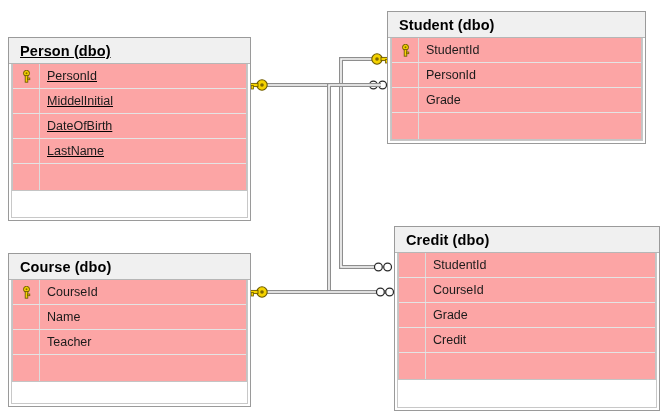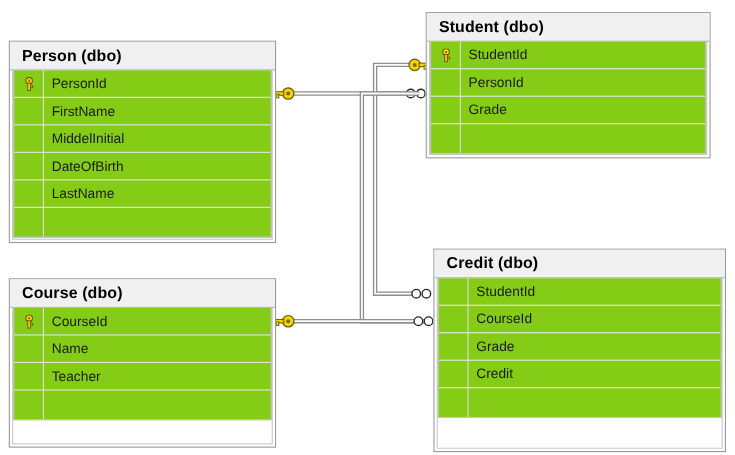--- a/index.html
+++ b/index.html
@@ -63,21 +63,21 @@
   .table-title {
     font-size: 14.5px;
     font-weight: bold;
     color: #000000;
     letter-spacing: 0.1px;
     white-space: nowrap;
   }
 
   .rows {
     position: relative;
-    background: #84cc16;
+    background: #fca5a5;
     z-index: 1;
     margin: 0 3px 3px 3px;
     border: 1px solid #c4c4c4;
     border-top: none;
   }
 
   .col-rule {
     position: absolute;
     top: 0;
     bottom: 0;
@@ -113,21 +113,21 @@
     font-size: 12.5px;
     color: #1b1b1b;
     padding-left: 8px;
     white-space: nowrap;
   }
 
   
   .key-v { display: block; }
 
   
-  #tbl-person  { left: 8px;   top: 37px;  width: 243px; height: 184px; }
+  #tbl-person  { left: 8px;   top: 37px;  width: 243px; height: 184px; text-decoration: underline; }
   #tbl-course  { left: 8px;   top: 253px; width: 243px; height: 154px; }
   #tbl-student { left: 387px; top: 11px;  width: 259px; height: 133px; }
   #tbl-credit  { left: 394px; top: 226px; width: 266px; height: 185px; }
 </style>
 </head>
 <body>
 
 <div id="canvas">
 
   <svg id="links" viewBox="0 0 668 414" width="668" height="414">
@@ -195,24 +195,20 @@
           <svg class="key-v" width="11" height="13" viewBox="0 0 11 13">
             <circle cx="5.5" cy="3.3" r="3" fill="#f5d300" stroke="#6b5900" stroke-width="1"></circle>
             <circle cx="5.5" cy="3.3" r="1" fill="#806a00"></circle>
             <rect x="4.2" y="5.6" width="2.6" height="6.6" fill="#f5d300" stroke="#6b5900" stroke-width="0.85"></rect>
             <rect x="6.6" y="8" width="2.2" height="1.7" fill="#f5d300" stroke="#6b5900" stroke-width="0.8"></rect>
           </svg>
         </span>
         <span class="field-name">PersonId</span>
       </div>
 
-      <div class="row">
-        <span class="pk-cell"></span>
-        <span class="field-name">FirstName</span>
-      </div>
 
       <div class="row">
         <span class="pk-cell"></span>
         <span class="field-name">MiddelInitial</span>
       </div>
 
       <div class="row">
         <span class="pk-cell"></span>
         <span class="field-name">DateOfBirth</span>
       </div>

